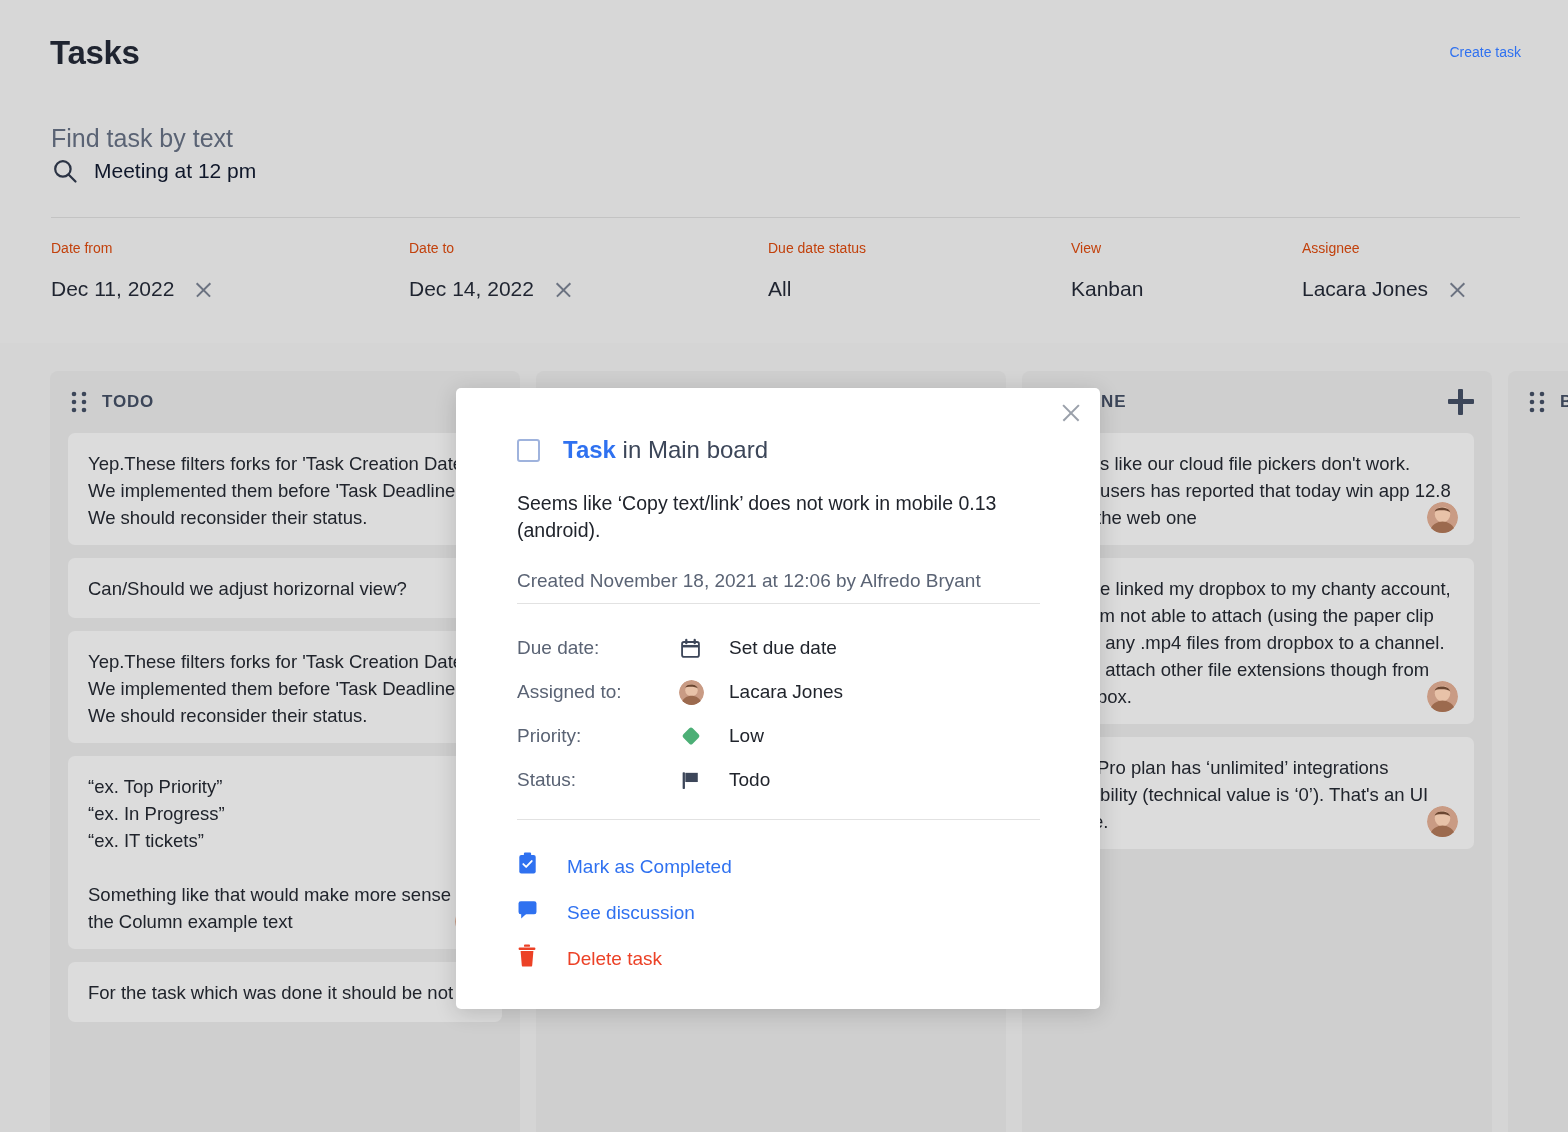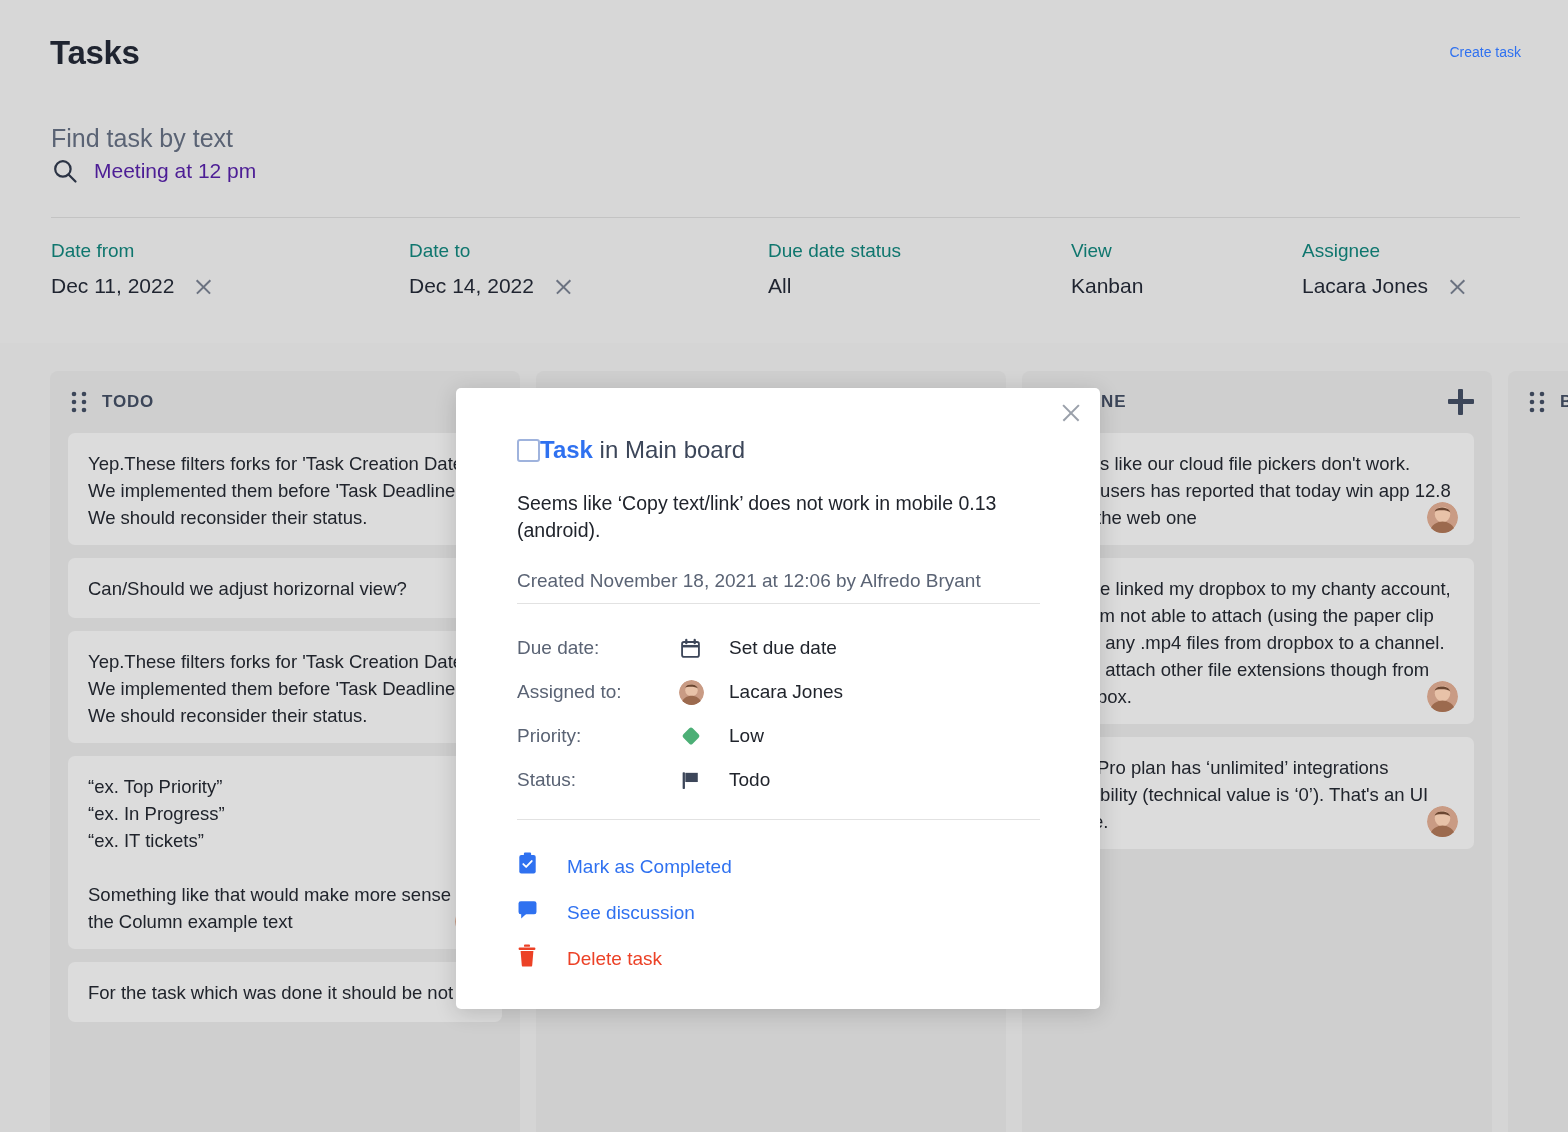--- a/index.html
+++ b/index.html
@@ -27,34 +27,34 @@
   }
   .find-label {
     position: absolute; left: 51px; top: 124px;
     font-size: 25px; color: #5a6374;
   }
   .search-row {
     position: absolute; left: 51px; top: 157px;
     display: flex; align-items: center; gap: 15px;
   }
   .search-icon { width: 28px; height: 28px; display:block; }
-  .search-value { font-size: 21px; color: #4c1d95; }
+  .search-value { font-size: 21px; color: #0f172a; }
 
   .divider {
     position: absolute; left: 51px; top: 217px;
     width: 1469px; height: 1px; background: #c3c3c3;
   }
 
   .filters { position: absolute; left: 0; top: 240px; width: 1568px; height: 90px; }
   .filter { position: absolute; top: 0; }
   .filter .f-label {
-    font-size: 19px; color: #0f766e; white-space: nowrap;
+    font-size: 14px; color: #c2410c; white-space: nowrap;
   }
   .filter .f-row {
-    margin-top: 12px; display: flex; align-items: center; gap: 20px;
+    margin-top: 21px; display: flex; align-items: center; gap: 20px;
   }
   .filter .f-value { font-size: 21px; color: #1f2430; white-space: nowrap; }
   .f-clear {
     width: 19px; height: 19px; position: relative; cursor: pointer; flex: none;
   }
   .f-clear:before, .f-clear:after {
     content: ""; position: absolute; left: 0; top: 9px;
     width: 19px; height: 1.6px; background: #6b7280;
   }
   .f-clear:before { transform: rotate(45deg); }
@@ -133,21 +133,21 @@
     width: 22px; height: 22px; cursor: pointer;
   }
   .modal-close:before, .modal-close:after {
     content:""; position:absolute; left: 0; top: 10px;
     width: 22px; height: 1.6px; background: #9aa0aa;
   }
   .modal-close:before { transform: rotate(45deg); }
   .modal-close:after  { transform: rotate(-45deg); }
 
   .modal-body { padding: 48px 60px 0 61px; }
-  .modal-title-row { display: flex; align-items: center; gap: 0; }
+  .modal-title-row { display: flex; align-items: center; gap: 23px; }
   .task-checkbox {
     width: 23px; height: 23px; border: 2px solid #9fb3dd; border-radius: 3px;
     flex: none; cursor: pointer; background:#fff;
   }
   .modal-title { font-size: 24px; color: #3c4659; }
   .modal-title .hl { color: #2f71f0; font-weight: bold; }
 
   .modal-desc {
     margin-top: 26px; font-size: 19.5px; color: #20242c; line-height: 27px;
   }

